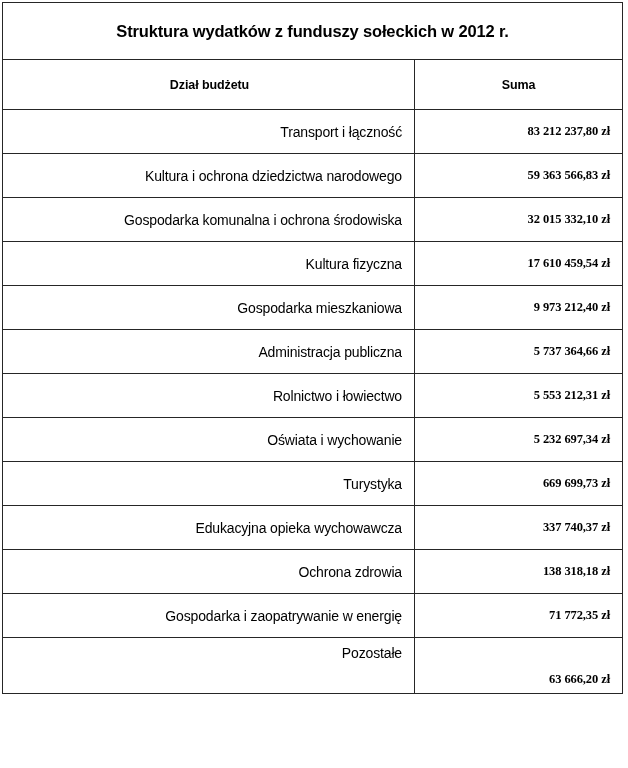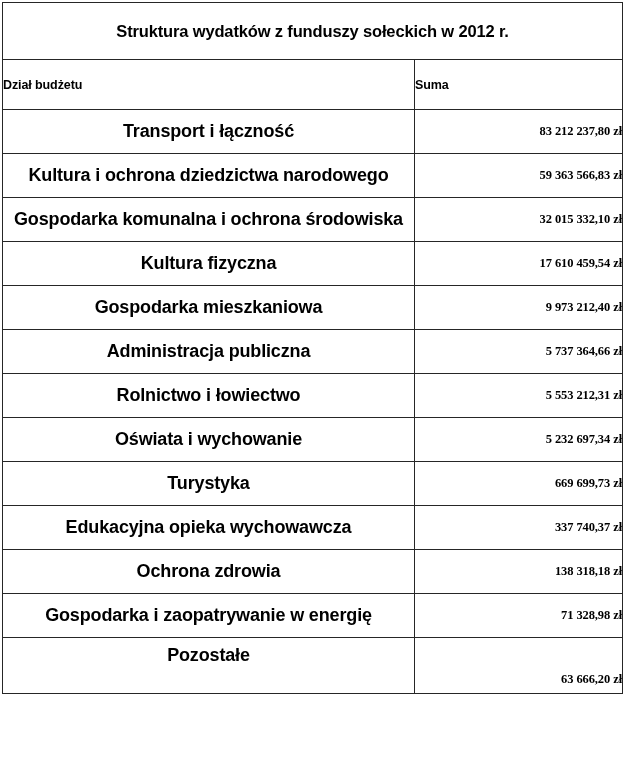--- a/index.html
+++ b/index.html
@@ -33,58 +33,58 @@
     background: #ffffff;
   }
 
   table.fund-table col.col-dept { width: 412px; }
   table.fund-table col.col-sum  { width: 208px; }
 
   table.fund-table td,
   table.fund-table th {
     border: 1.6px solid #262626;
     background: #ffffff;
-    padding: 0;
+    padding: 12px;
     vertical-align: middle;
     box-sizing: border-box;
   }
 
   
   .title-cell {
     height: 57px;
     text-align: center;
     vertical-align: middle;
     font-size: 16.5px;
     font-weight: bold;
     letter-spacing: -0.15px;
     padding: 0 8px;
   }
 
   
   .head-cell {
     height: 50px;
-    text-align: left;
+    text-align: center;
     vertical-align: middle;
     font-size: 12.5px;
     font-weight: bold;
     letter-spacing: -0.1px;
   }
   .head-cell.dept-head {
     
     padding-right: 10px;
   }
 
   
   tr.data-row td { height: 44px; }
 
   .dept-cell {
-    text-align: center;
+    text-align: right;
     padding-left: 6px;
-    font-size: 18px;
-    font-weight: bold;
+    font-size: 14px;
+    font-weight: normal;
     letter-spacing: -0.15px;
     white-space: nowrap;
   }
 
   .sum-cell {
     text-align: right;
     padding-right: 5px;
     font-size: 12.5px;
     font-weight: bold;
     letter-spacing: -0.1px;
@@ -158,21 +158,21 @@
         <tr class="data-row">
           <td class="dept-cell">Edukacyjna opieka wychowawcza</td>
           <td class="sum-cell">337 740,37 zł</td>
         </tr>
         <tr class="data-row">
           <td class="dept-cell">Ochrona zdrowia</td>
           <td class="sum-cell">138 318,18 zł</td>
         </tr>
         <tr class="data-row">
           <td class="dept-cell">Gospodarka i zaopatrywanie w energię</td>
-          <td class="sum-cell">71 328,98 zł</td>
+          <td class="sum-cell">71 772,35 zł</td>
         </tr>
         <tr class="data-row last-row">
           <td class="dept-cell">Pozostałe</td>
           <td class="sum-cell">63 666,20 zł</td>
         </tr>
       </tbody>
   </table>
 
 </div>
 

